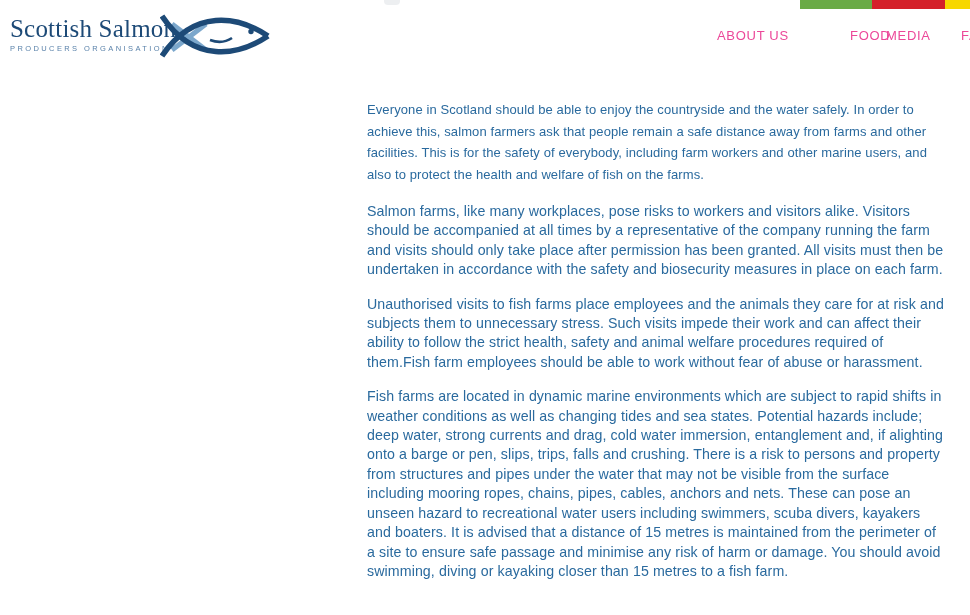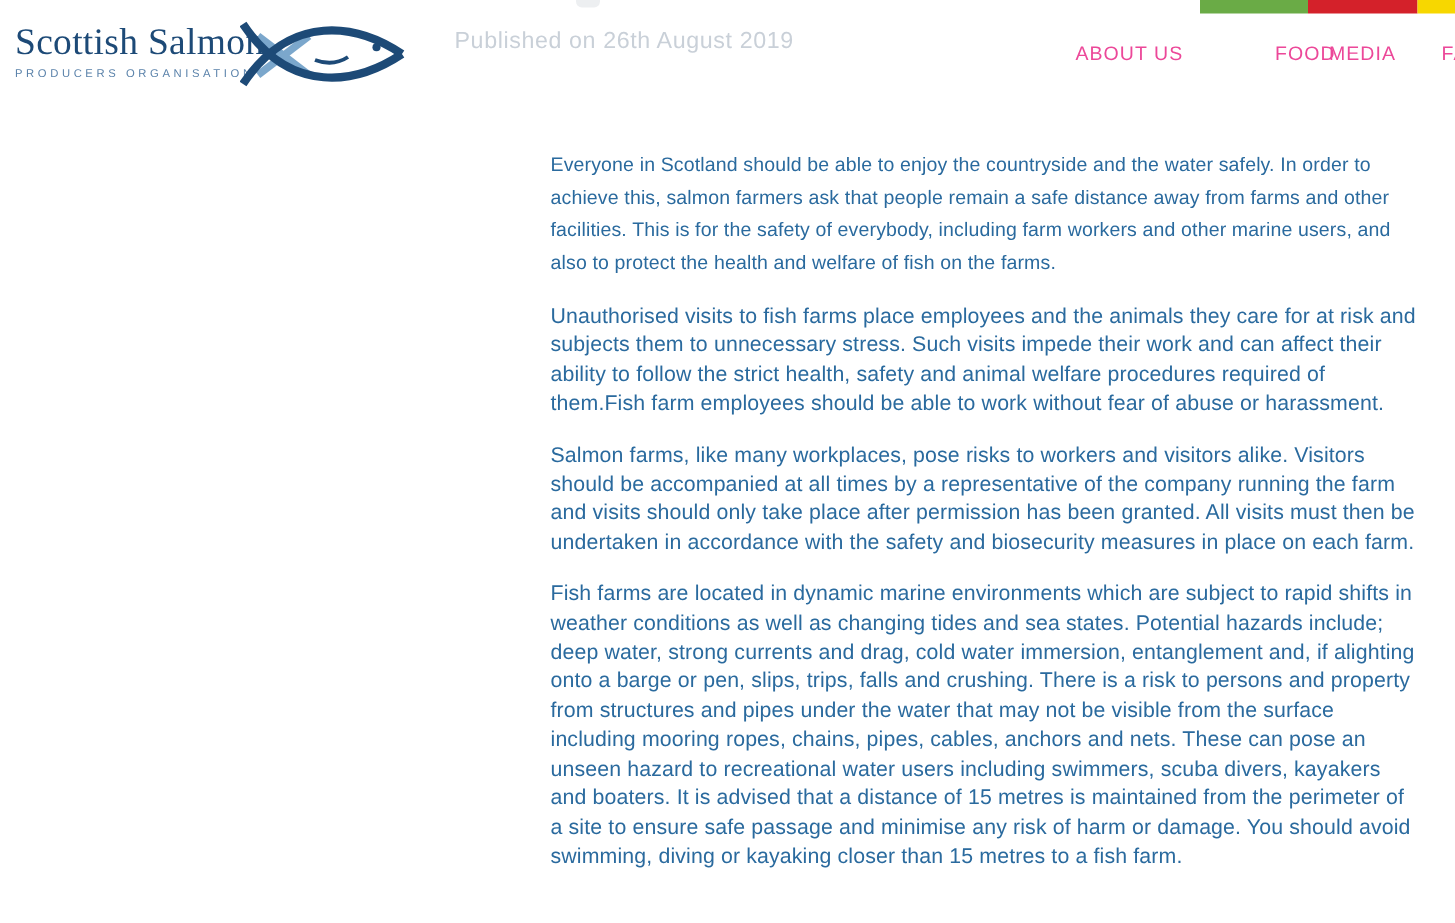--- a/index.html
+++ b/index.html
@@ -95,27 +95,26 @@
     <g stroke="#1d4a77" stroke-width="5.5" fill="none" stroke-linecap="butt">
       <path d="M 2 42 C 34 -6, 78 2, 108 22"></path>
       <path d="M 2 2 C 34 50, 78 42, 108 22"></path>
     </g>
 
     <path d="M 50 26 C 58 29, 66 28, 72 24" stroke="#1d4a77" stroke-width="2.6" fill="none"></path>
 
     <circle cx="91" cy="17.5" r="2.7" fill="#1d4a77"></circle>
   </svg>
 
-  <div class="published">Published on 26th August 2019</div>
 
   <div class="nav-item nav-about">ABOUT US</div>
   <div class="nav-item nav-food">FOOD</div>
   <div class="nav-item nav-media">MEDIA</div>
   <div class="nav-item nav-last">FA</div>
 
   <div class="article">
     <p class="p-intro">Everyone in Scotland should be able to enjoy the countryside and the water safely. In order to achieve this, salmon farmers ask that people remain a safe distance away from farms and other facilities. This is for the safety of everybody, including farm workers and other marine users, and also to protect the health and welfare of fish on the farms.</p>
+    <p class="p-body">Salmon farms, like many workplaces, pose risks to workers and visitors alike. Visitors should be accompanied at all times by a representative of the company running the farm and visits should only take place after permission has been granted. All visits must then be undertaken in accordance with the safety and biosecurity measures in place on each farm.</p>
     <p class="p-body">Unauthorised visits to fish farms place employees and the animals they care for at risk and subjects them to unnecessary stress. Such visits impede their work and can affect their ability to follow the strict health, safety and animal welfare procedures required of them.Fish farm employees should be able to work without fear of abuse or harassment.</p>
-    <p class="p-body">Salmon farms, like many workplaces, pose risks to workers and visitors alike. Visitors should be accompanied at all times by a representative of the company running the farm and visits should only take place after permission has been granted. All visits must then be undertaken in accordance with the safety and biosecurity measures in place on each farm.</p>
     <p class="p-body">Fish farms are located in dynamic marine environments which are subject to rapid shifts in weather conditions as well as changing tides and sea states. Potential hazards include; deep water, strong currents and drag, cold water immersion, entanglement and, if alighting onto a barge or pen, slips, trips, falls and crushing. There is a risk to persons and property from structures and pipes under the water that may not be visible from the surface including mooring ropes, chains, pipes, cables, anchors and nets. These can pose an unseen hazard to recreational water users including swimmers, scuba divers, kayakers and boaters. It is advised that a distance of 15 metres is maintained from the perimeter of a site to ensure safe passage and minimise any risk of harm or damage. You should avoid swimming, diving or kayaking closer than 15 metres to a fish farm.</p>
   </div>
 
 </div>
 
 </body></html>

